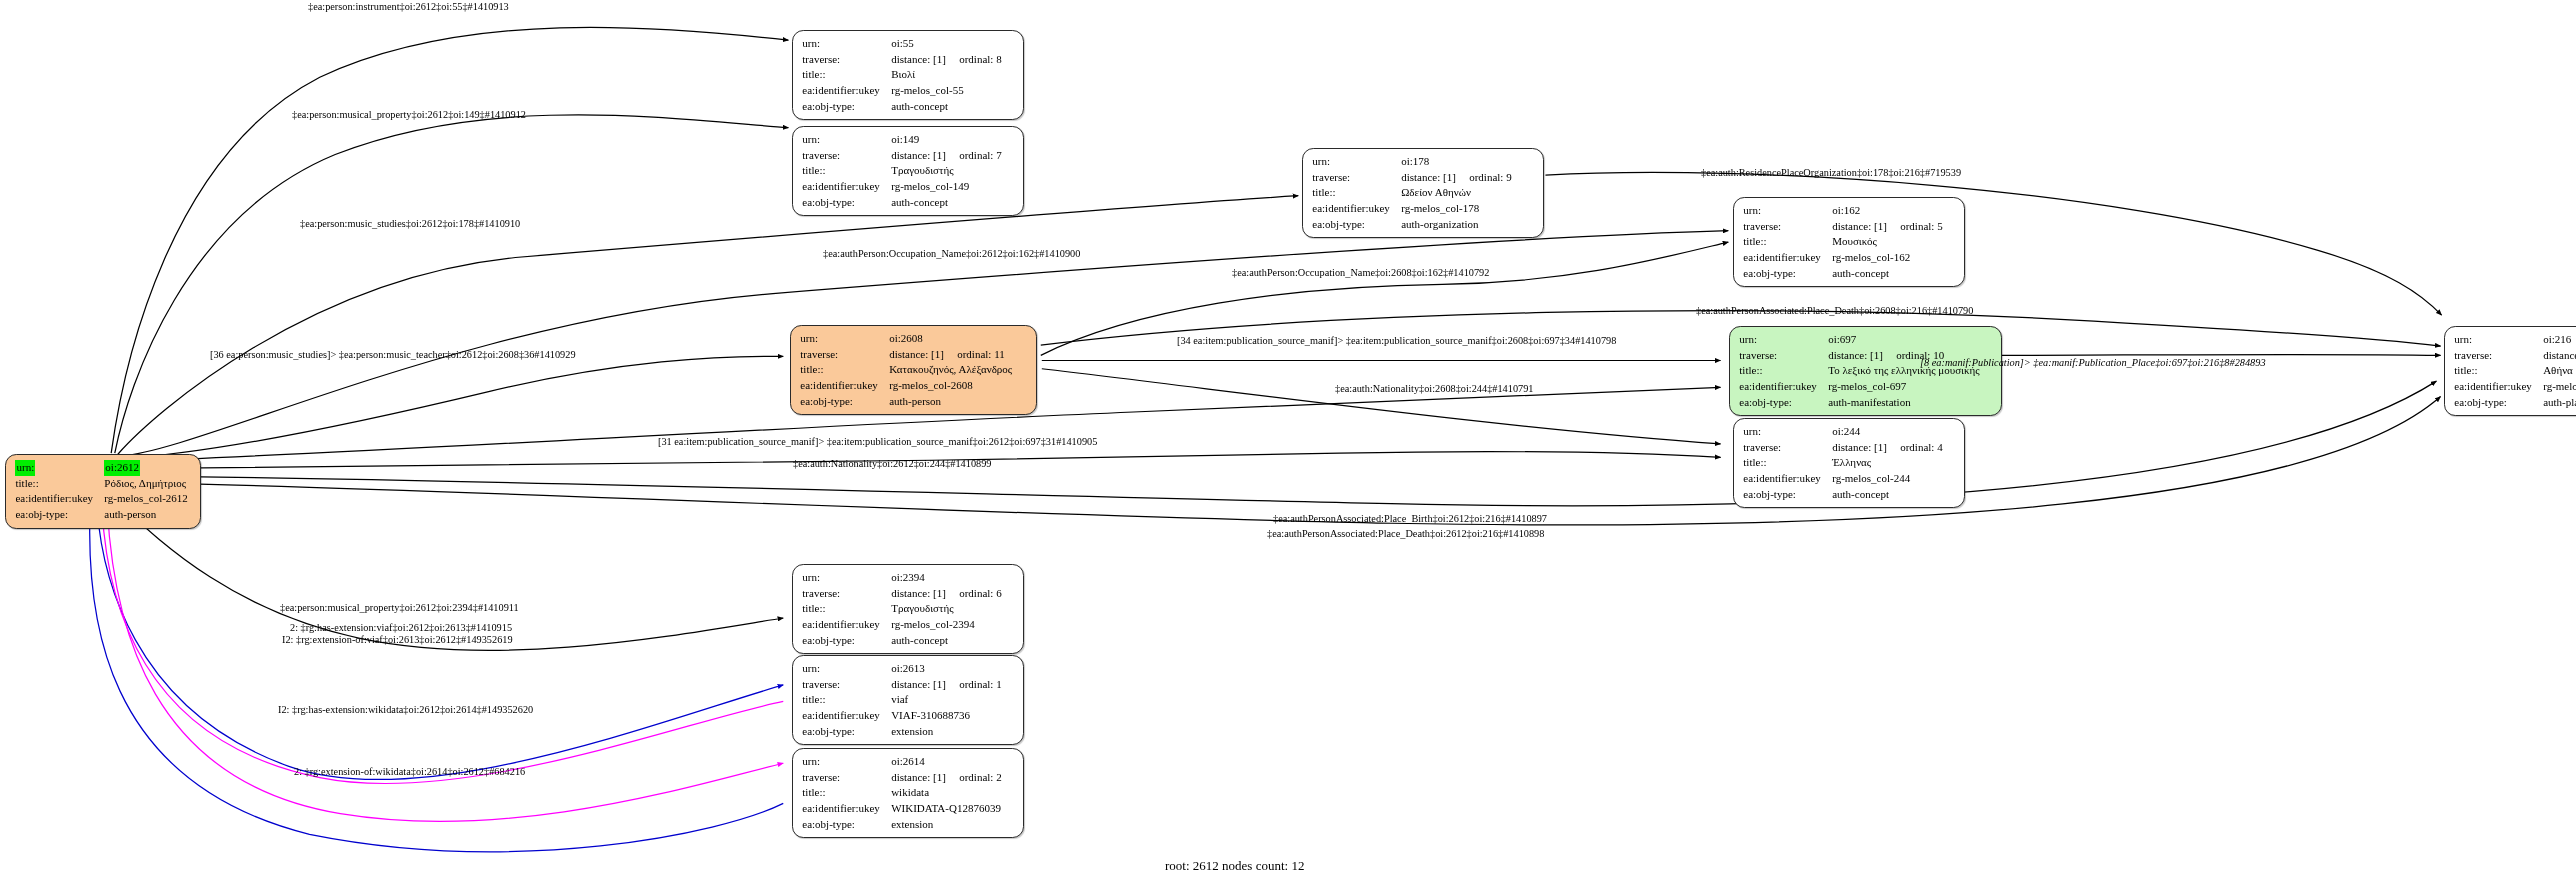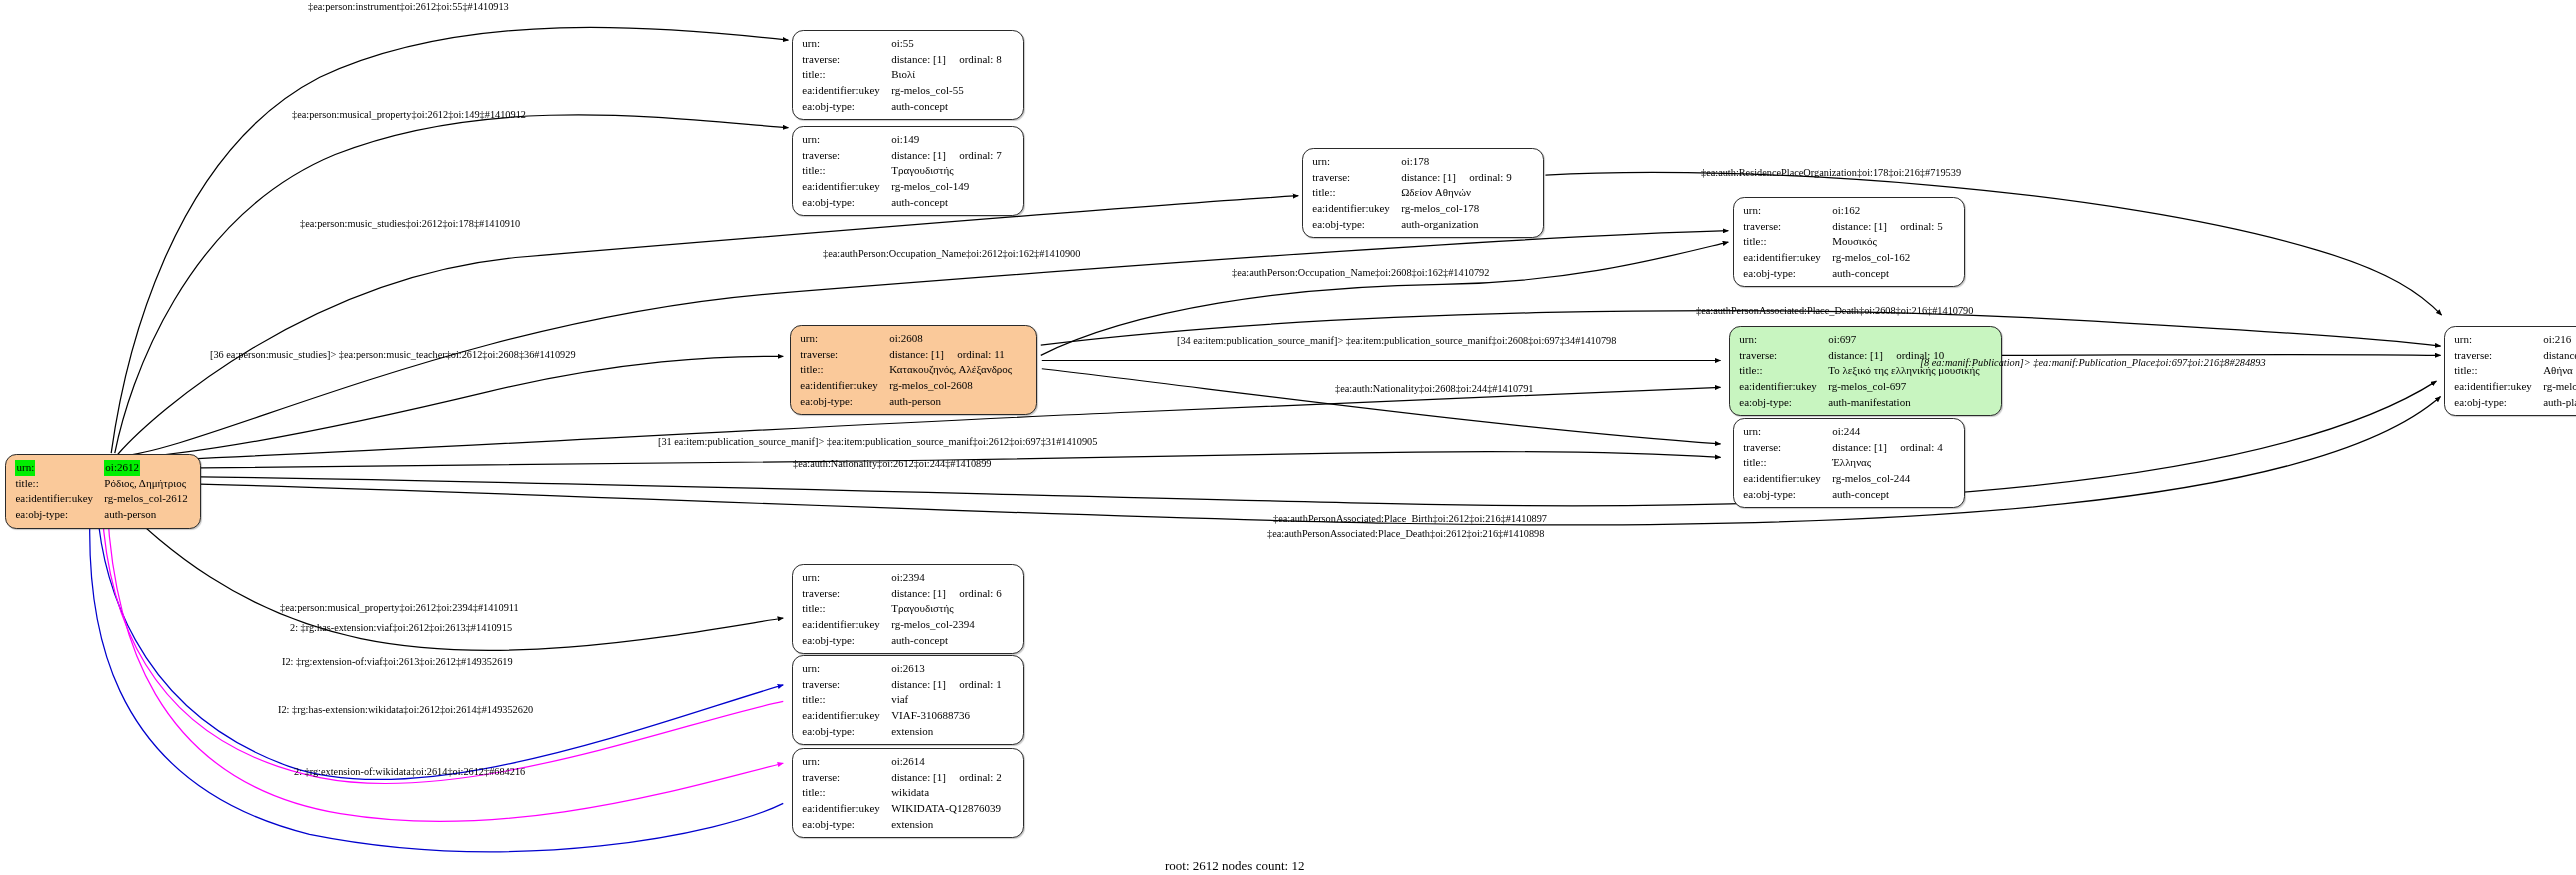--- a/index.html
+++ b/index.html
@@ -486,21 +486,21 @@
   <div class="edge-label" style="left:793px; top:459px;text-align:right;">‡ea:auth:Nationality‡oi:2612‡oi:244‡#1410899</div>
 
   <div class="edge-label" style="left:1273px; top:514px;">‡ea:authPersonAssociated:Place_Birth‡oi:2612‡oi:216‡#1410897</div>
 
   <div class="edge-label" style="left:1267px; top:529px;">‡ea:authPersonAssociated:Place_Death‡oi:2612‡oi:216‡#1410898</div>
 
   <div class="edge-label" style="left:280px; top:555px;margin-top:48px;">‡ea:person:musical_property‡oi:2612‡oi:2394‡#1410911</div>
 
   <div class="edge-label" style="left:290px; top:623px;">2: ‡rg:has-extension:viaf‡oi:2612‡oi:2613‡#1410915</div>
 
-  <div class="edge-label" style="left:282px; top:657px;">I2: ‡rg:extension-of:viaf‡oi:2613‡oi:2612‡#149352619</div>
+  <div class="edge-label" style="left:282px; top:635px;">I2: ‡rg:extension-of:viaf‡oi:2613‡oi:2612‡#149352619</div>
 
   <div class="edge-label" style="left:278px; top:705px;">I2: ‡rg:has-extension:wikidata‡oi:2612‡oi:2614‡#149352620</div>
 
   <div class="edge-label" style="left:294px; top:767px;">2: ‡rg:extension-of:wikidata‡oi:2614‡oi:2612‡#684216</div>
 
   <div class="footer" style="left:1165px; top:858px;">root: 2612 nodes count: 12</div>
 
 </div>
 
 

